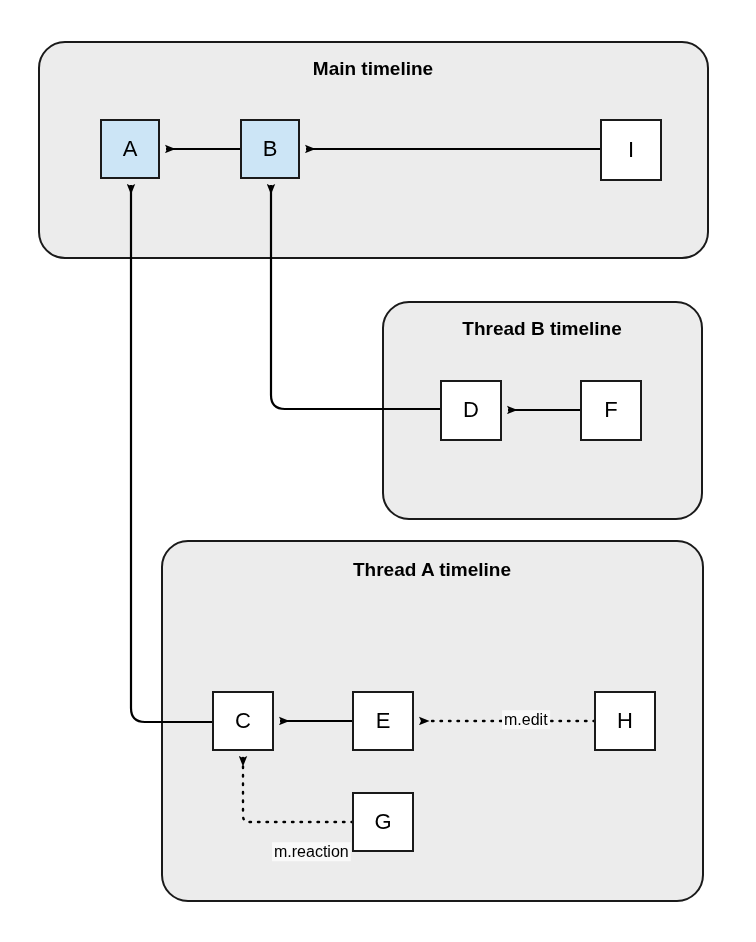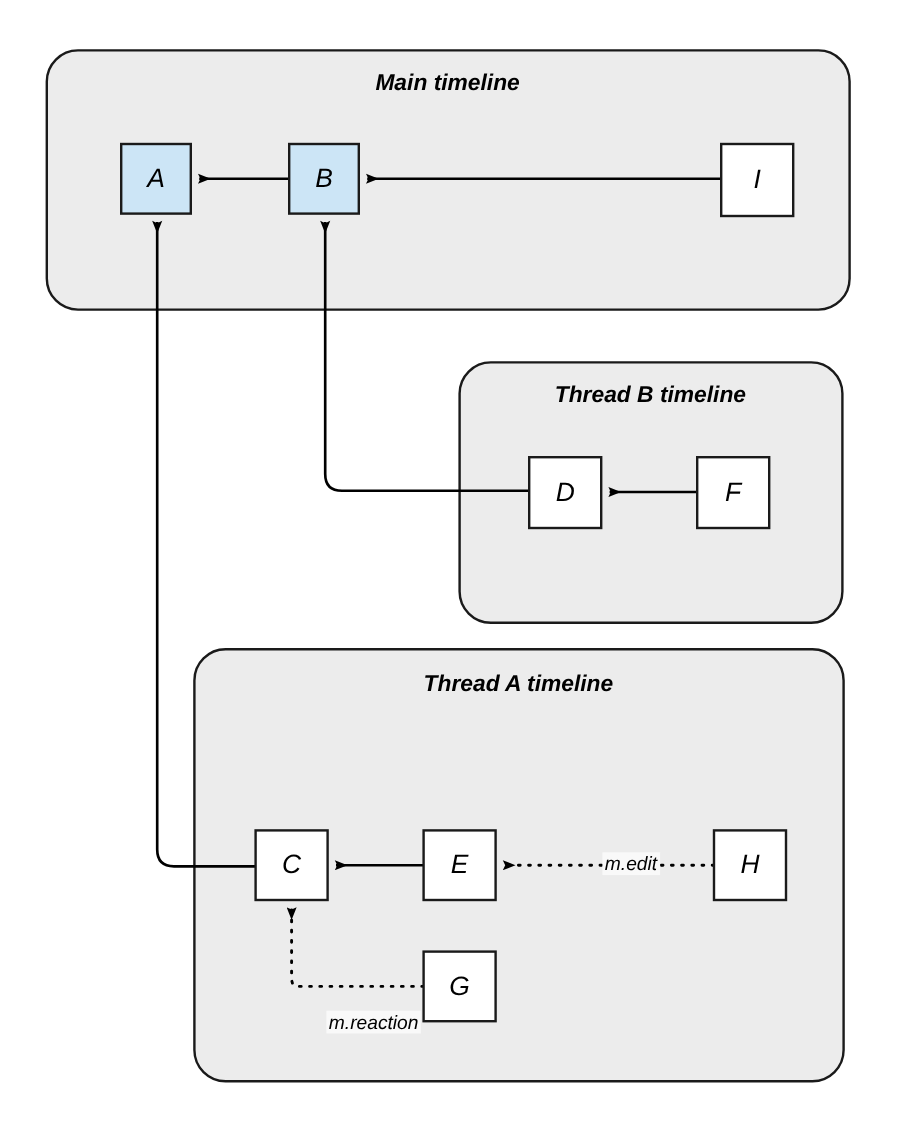--- a/index.html
+++ b/index.html
@@ -11,21 +11,20 @@
     width: 756px;
     height: 942px;
     font-family: "Liberation Sans", sans-serif;
     position: relative;
     overflow: hidden;
   }
   #stage {
     position: relative;
     width: 756px;
     height: 942px;
-    font-style: italic;
   }
   #diagram-svg {
     position: absolute;
     left: 0;
     top: 0;
     width: 756px;
     height: 942px;
   }
   .group-title {
     font-weight: bold;

